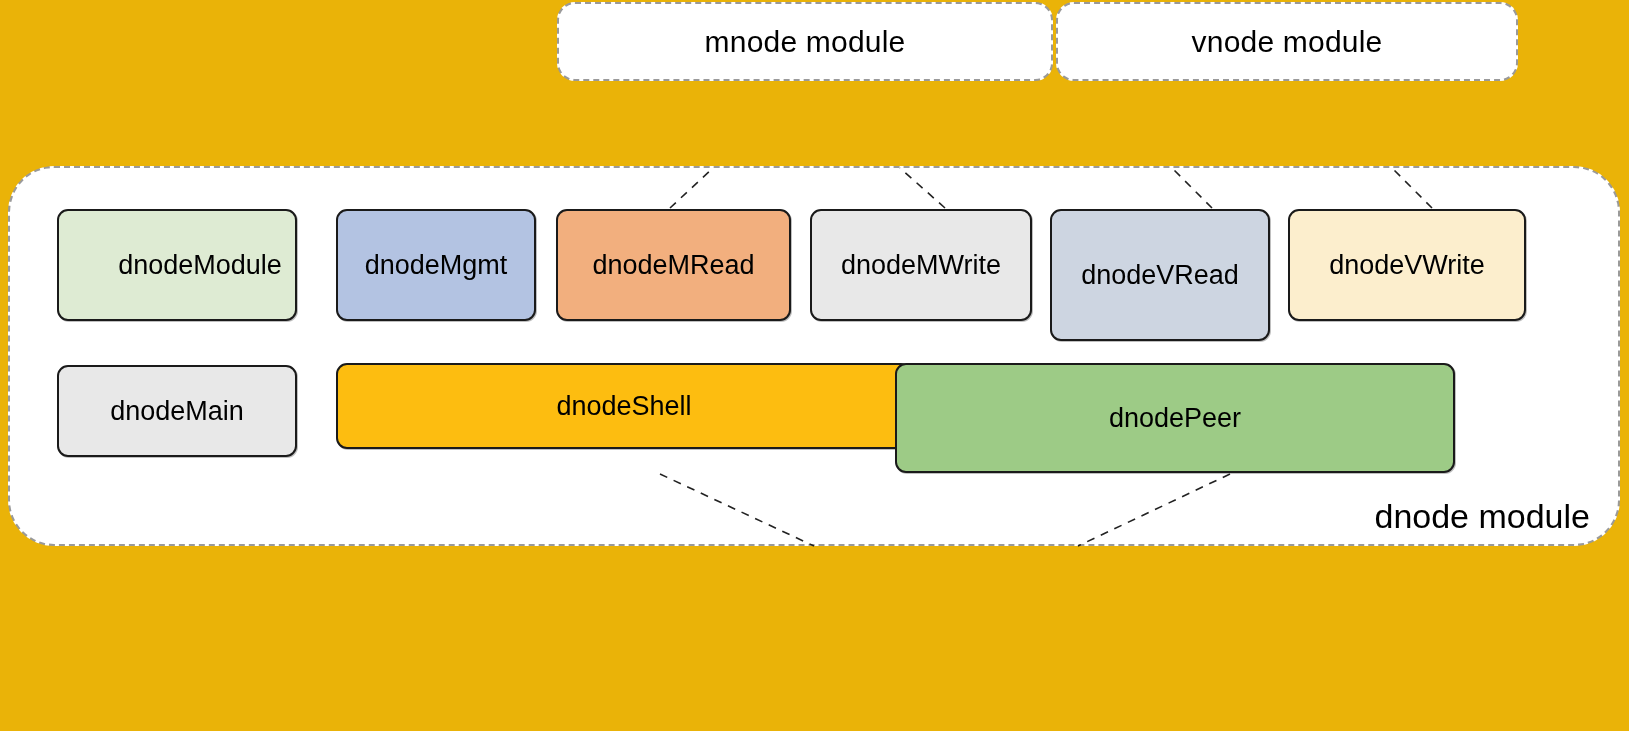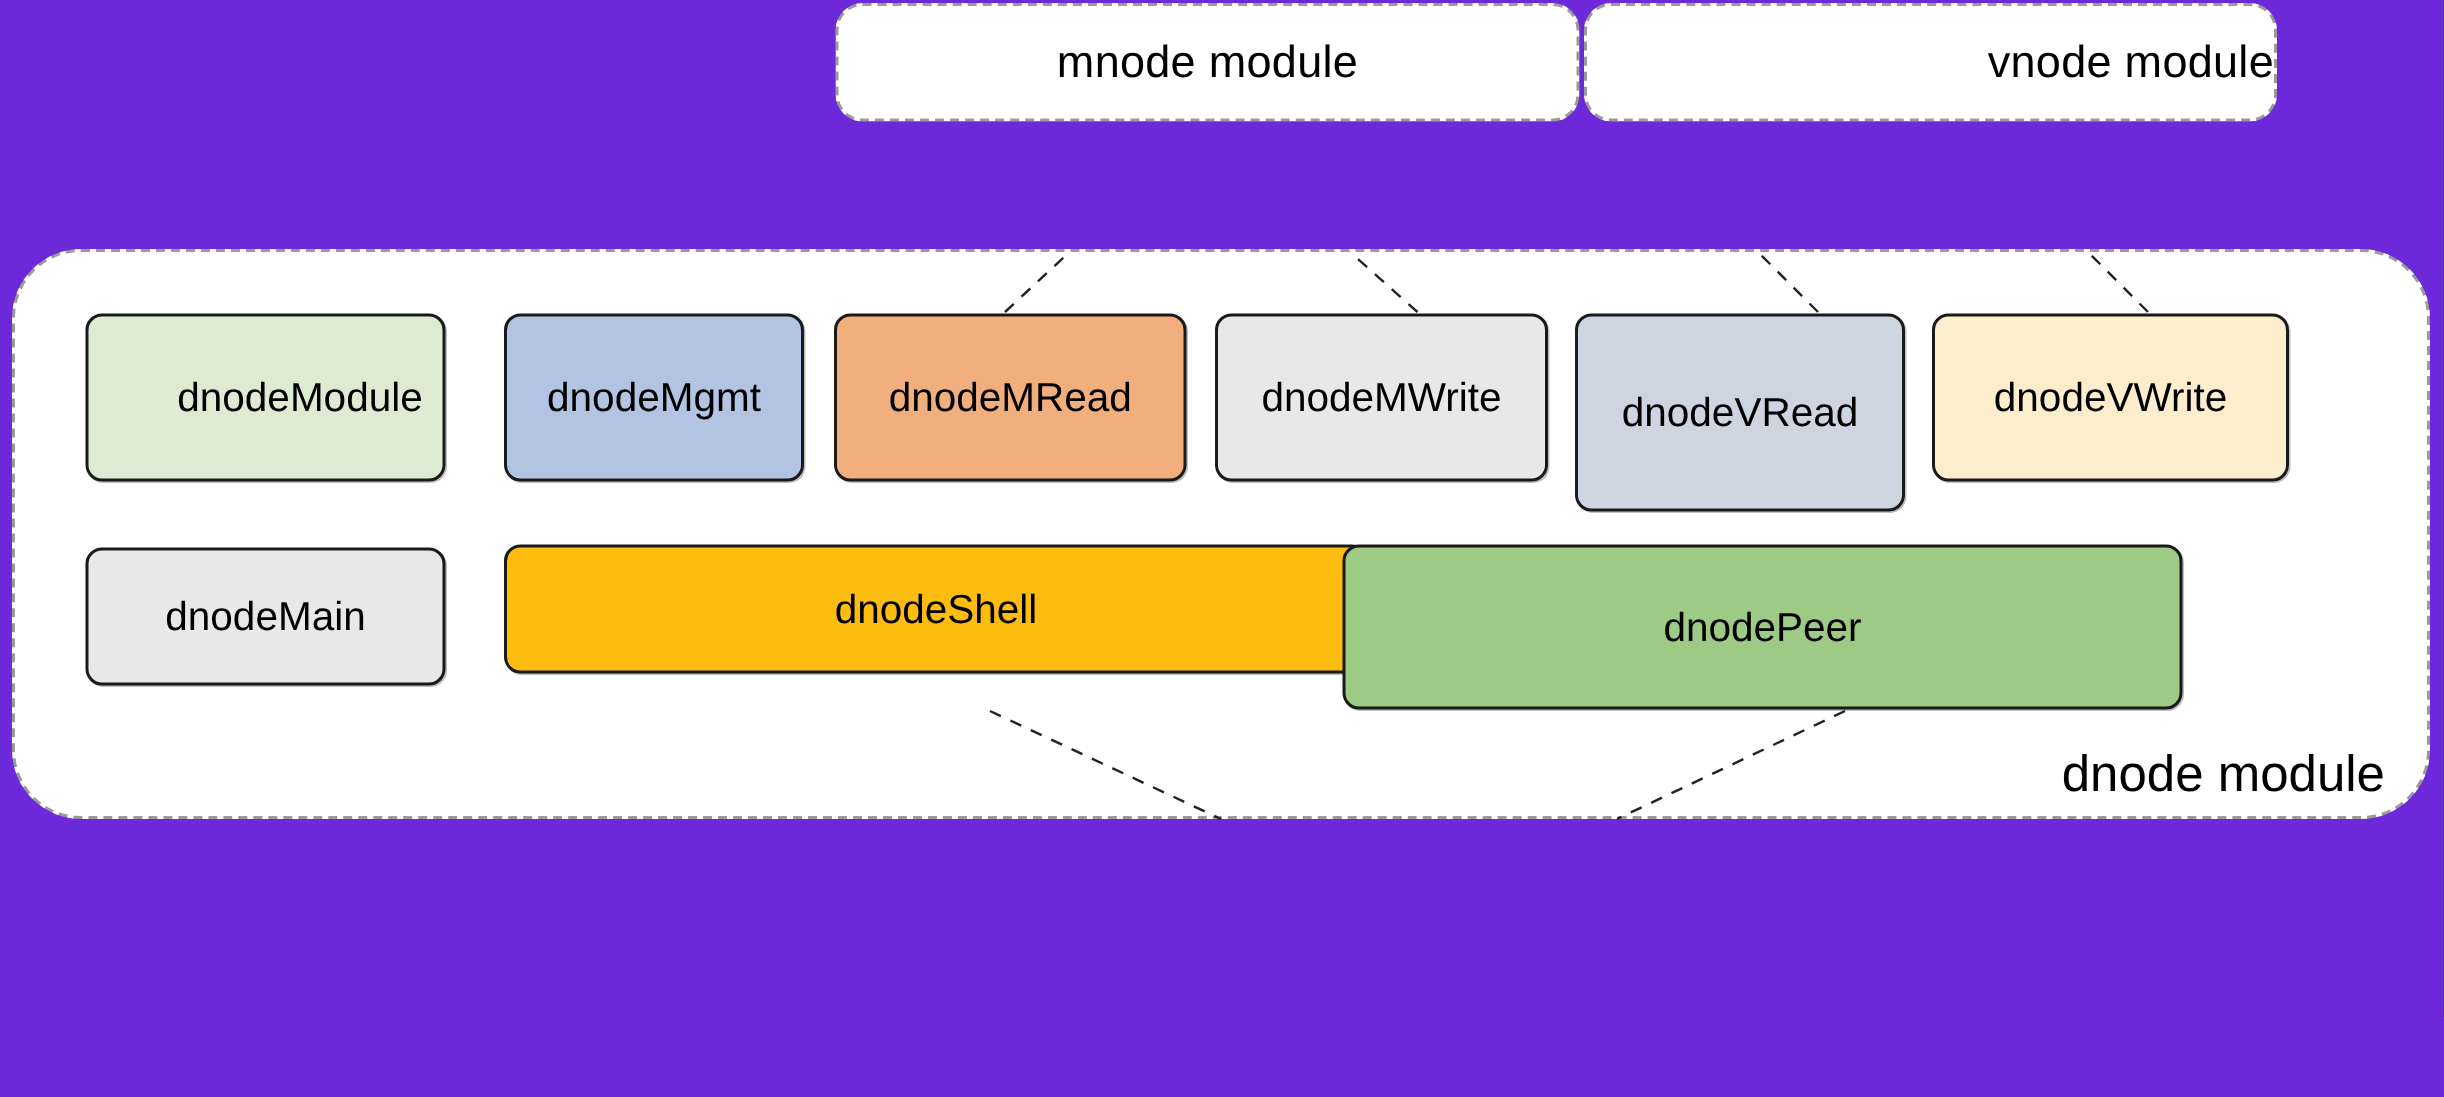--- a/index.html
+++ b/index.html
@@ -7,21 +7,21 @@
     margin: 0; padding: 0;
     background: #000000;
   }
   body {
     font-family: "Liberation Sans", "DejaVu Sans", sans-serif;
   }
   #stage {
     position: relative;
     width: 1629px;
     height: 731px;
-    background: #6d28d9;
+    background: #eab308;
     overflow: hidden;
   }
 
   
   .module-box {
     position: absolute;
     background: #ffffff;
     border: 2px dashed #9a9a9a;
     border-radius: 18px;
     display: flex;
@@ -29,21 +29,21 @@
     justify-content: center;
   }
   .module-box .module-label {
     font-size: 30px;
     color: #000000;
     letter-spacing: 0.2px;
     white-space: nowrap;
   }
 
   #mnode-module { left: 557px;  top: 2px;   width: 496px; height: 79px; }
-  #vnode-module { left: 1056px; top: 2px;   width: 462px; height: 79px; justify-content: flex-end; }
+  #vnode-module { left: 1056px; top: 2px;   width: 462px; height: 79px; }
 
   
   #dnode-module {
     position: absolute;
     left: 8px;
     top: 166px;
     width: 1612px;
     height: 380px;
     background: #ffffff;
     border: 2px dashed #9a9a9a;

